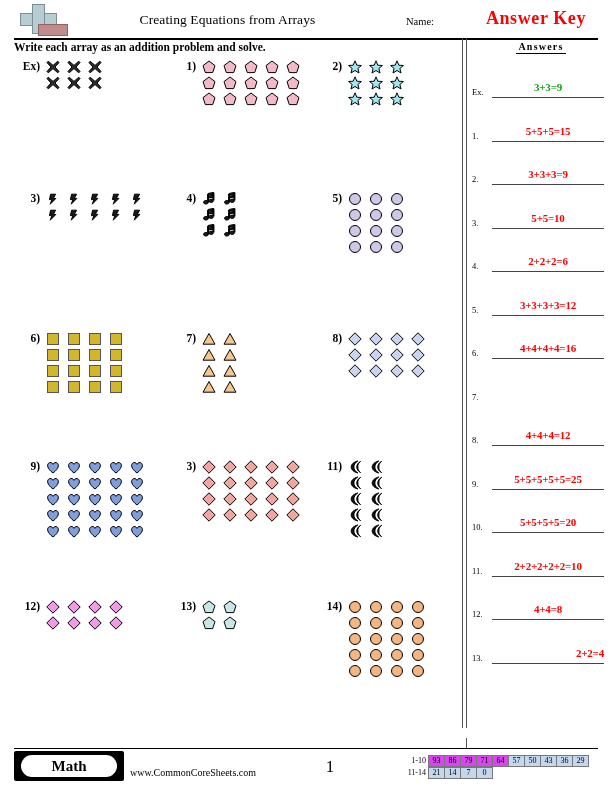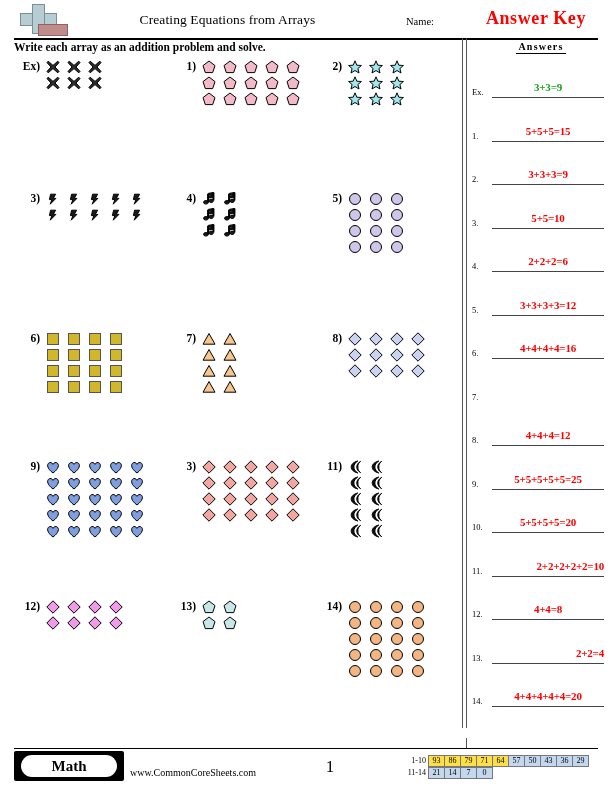--- a/index.html
+++ b/index.html
@@ -243,21 +243,21 @@
     display: inline-block;
     width: 17px;
     height: 12px;
     border: 1px solid #777;
     margin-left: -1px;
     box-sizing: border-box;
     font-size: 8px;
     text-align: center;
     line-height: 10px;
     vertical-align: top;
-    background: #fde047;
+    background: #d946ef;
   }
   .score-cell.hl { background: #c3d7ef; }
   #footer-tick {
     position: absolute;
     left: 466px; top: -7px;
     width: 0; height: 10px;
     border-left: 1px solid #555;
   }
 </style>
 </head>
@@ -851,33 +851,29 @@
     <div class="ans-row" style="top: 421.5px;">
       <span class="ans-num">9.</span>
       <span class="ans-line" style="color: rgb(255, 0, 0);">5+5+5+5+5=25</span>
     </div>
     <div class="ans-row" style="top: 465px;">
       <span class="ans-num">10.</span>
       <span class="ans-line" style="color: rgb(255, 0, 0);">5+5+5+5=20</span>
     </div>
     <div class="ans-row" style="top: 508.5px;">
       <span class="ans-num">11.</span>
-      <span class="ans-line" style="color: rgb(255, 0, 0); text-align: right;">2+2+2+2+2=10</span>
+      <span class="ans-line" style="color: rgb(255, 0, 0);">2+2+2+2+2=10</span>
     </div>
     <div class="ans-row" style="top: 552px;">
       <span class="ans-num">12.</span>
       <span class="ans-line" style="color: rgb(255, 0, 0);">4+4=8</span>
     </div>
     <div class="ans-row" style="top: 595.5px;">
       <span class="ans-num">13.</span>
       <span class="ans-line" style="color: rgb(255, 0, 0); text-align: right;">2+2=4</span>
-    </div>
-    <div class="ans-row" style="top: 639px;">
-      <span class="ans-num">14.</span>
-      <span class="ans-line" style="color: rgb(255, 0, 0);">4+4+4+4+4=20</span>
     </div>
   </div>
 
 <div id="footer">
   <div id="footer-rule-top"></div>
   <div id="footer-tick"></div>
   <div id="math-pill-wrap">
     <div id="math-pill">Math</div>
   </div>
   <div id="site-url">www.CommonCoreSheets.com</div>

